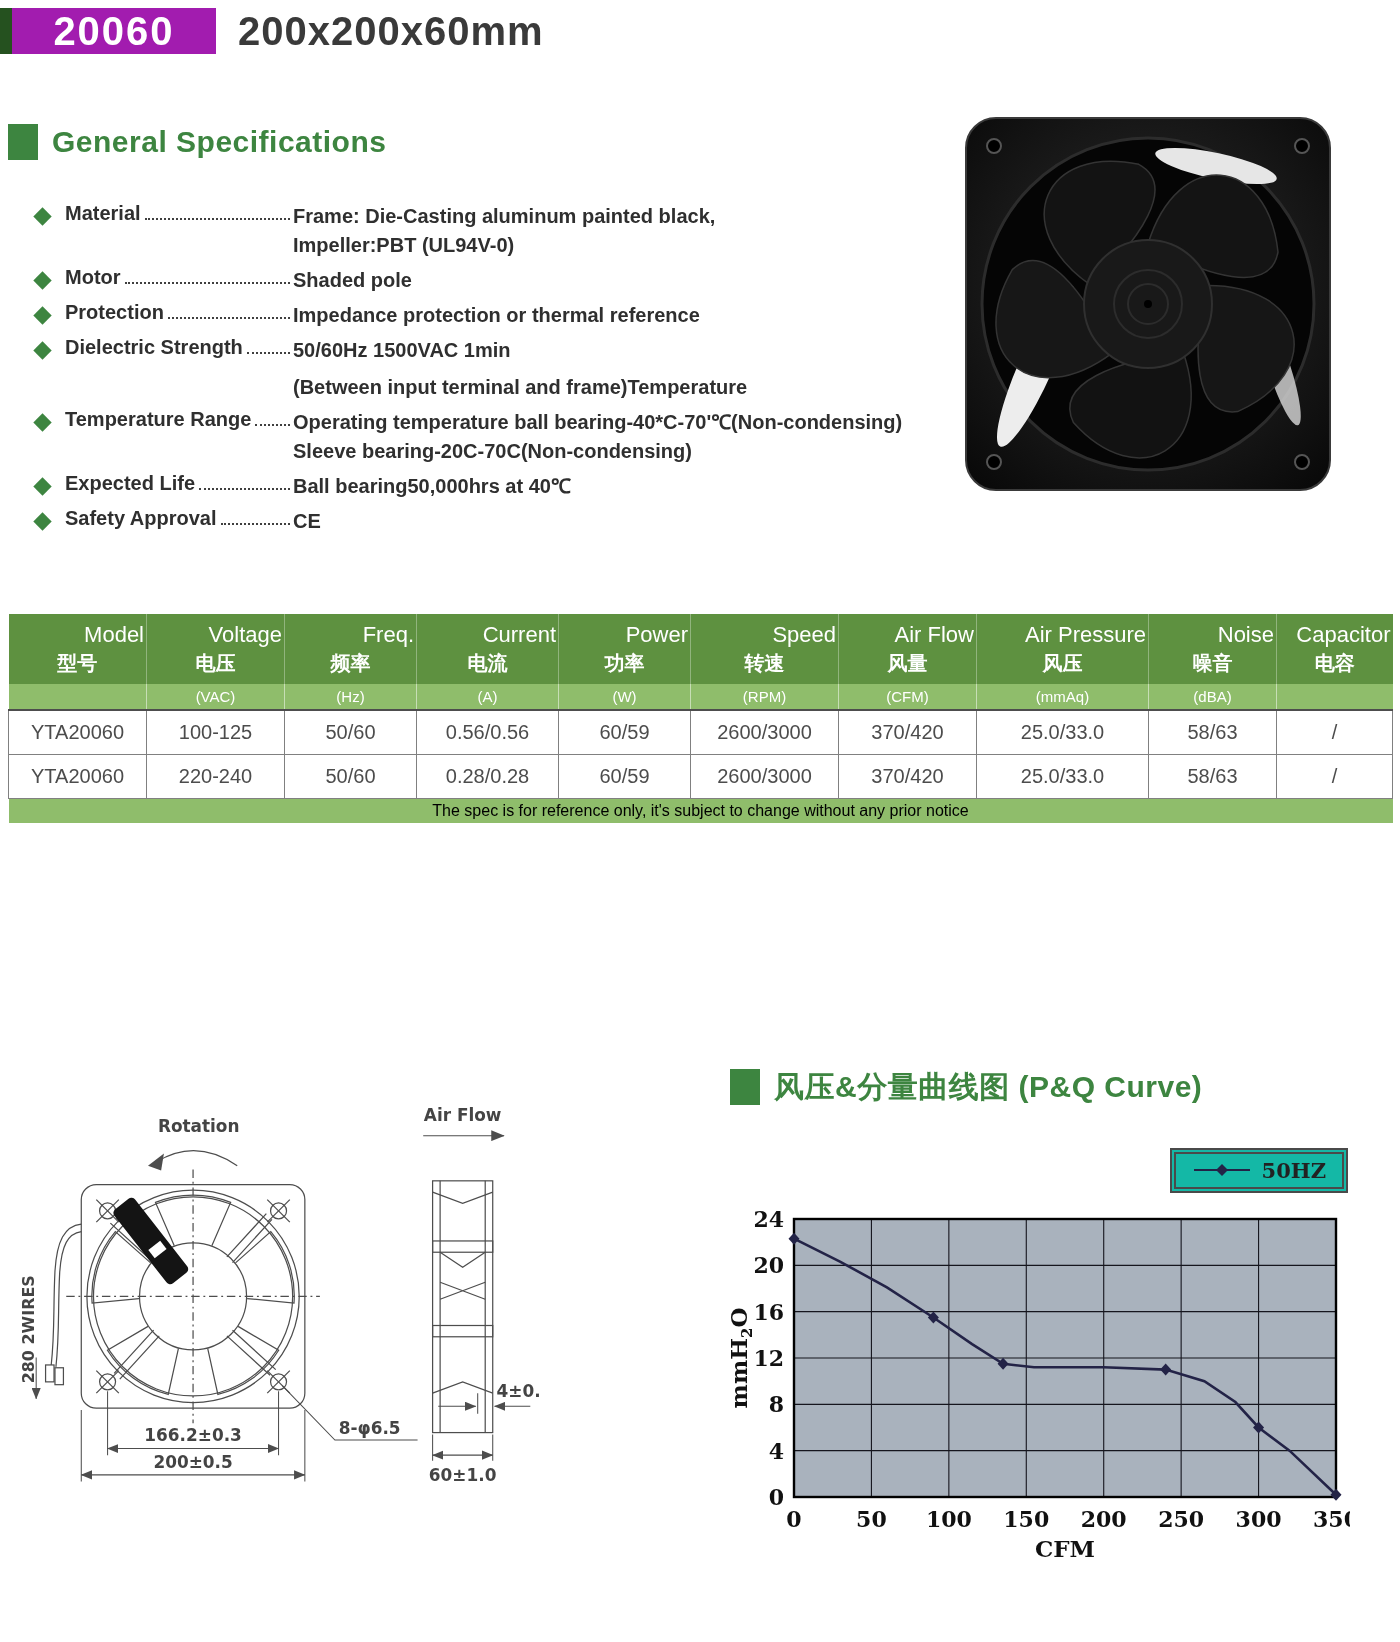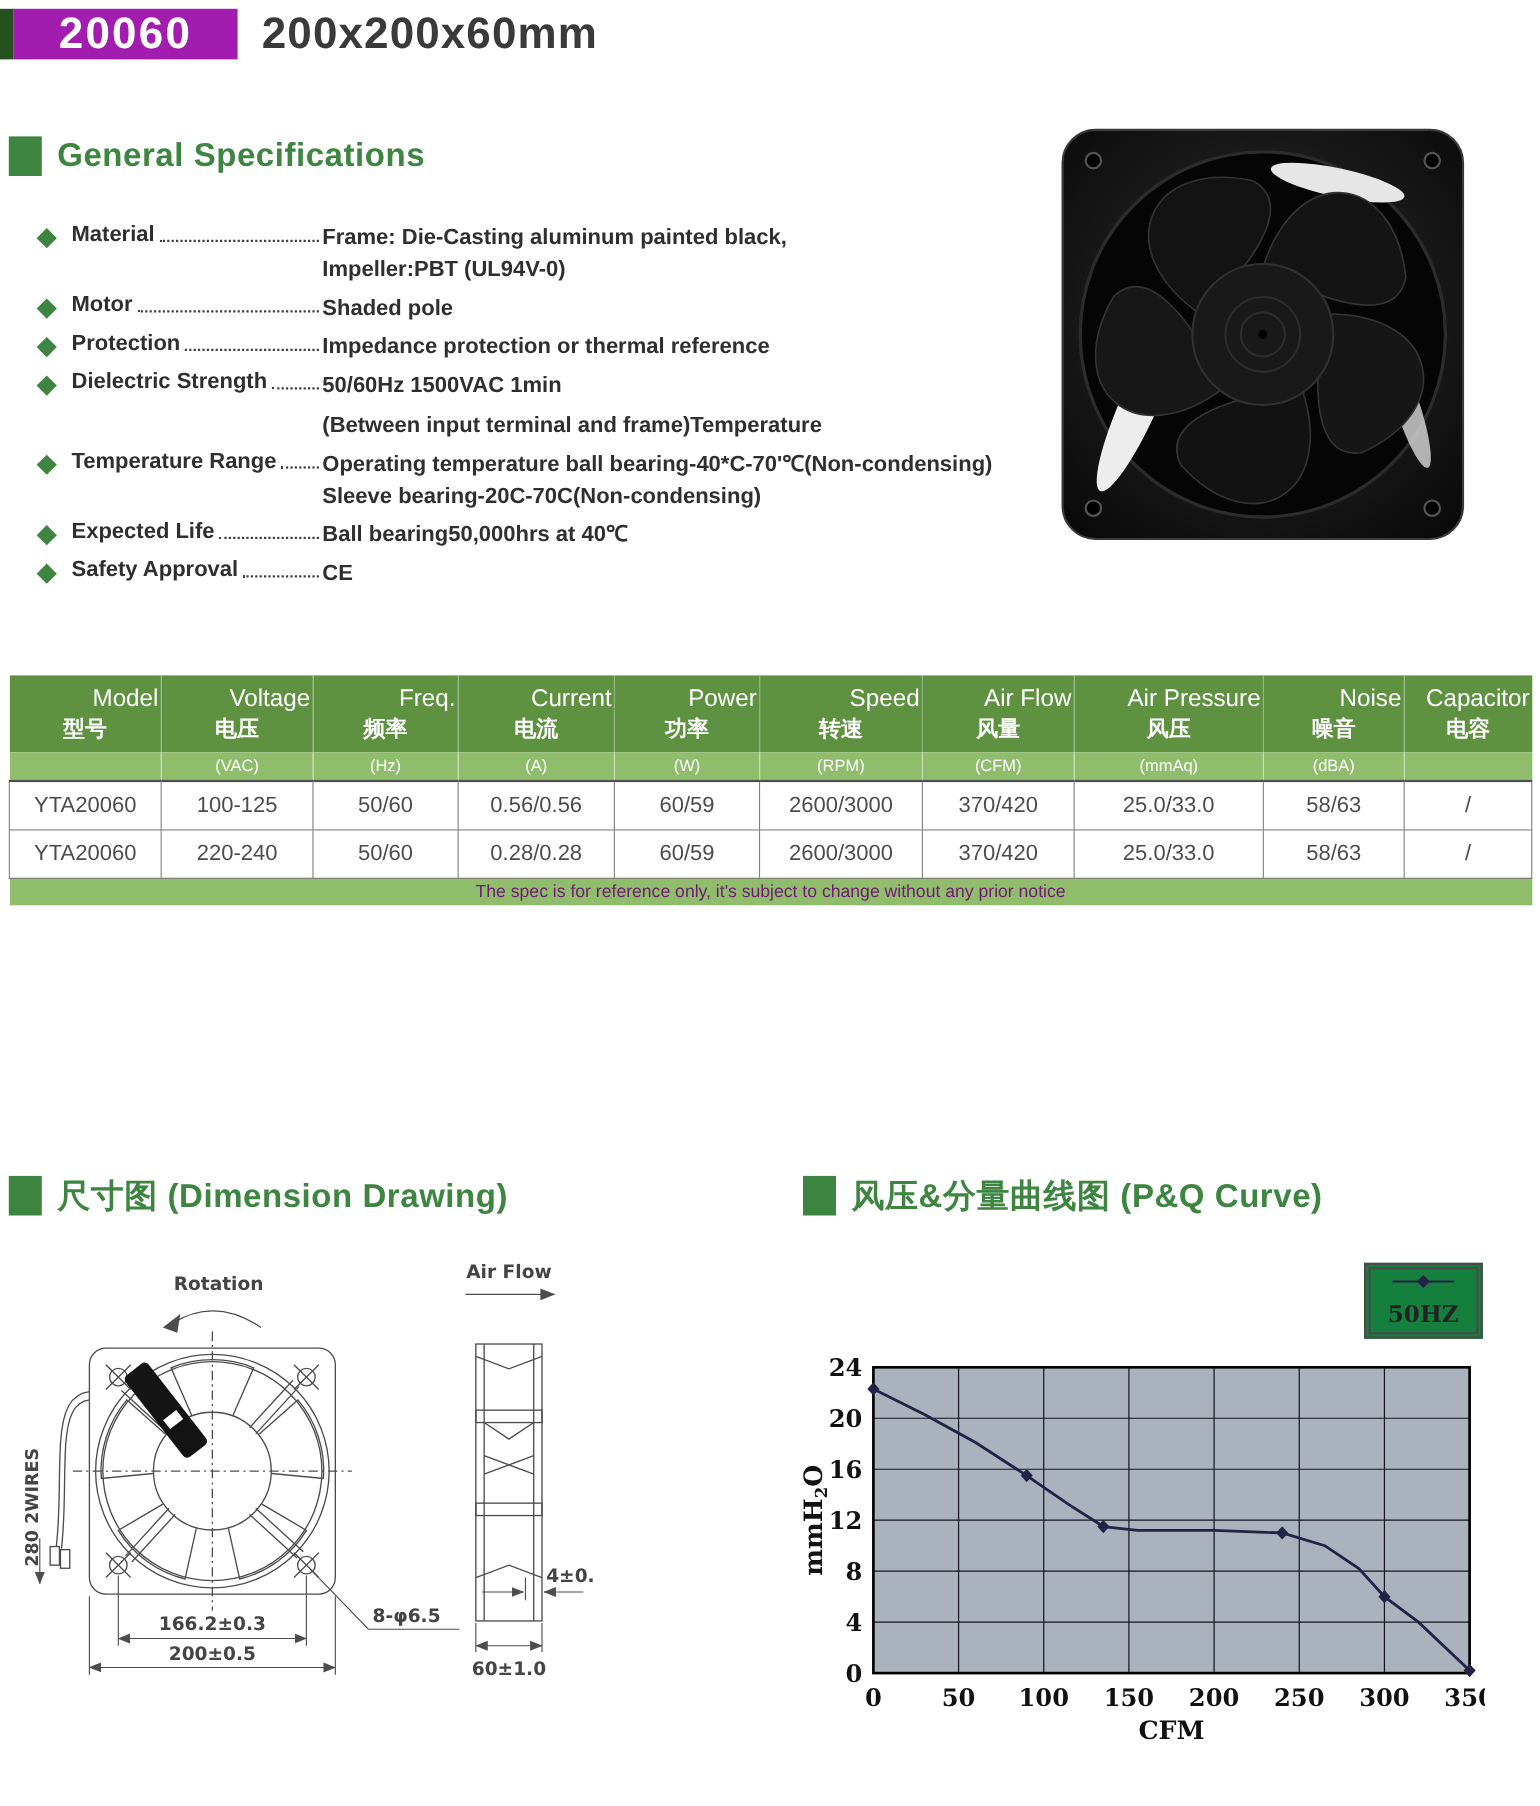--- a/index.html
+++ b/index.html
@@ -36,32 +36,32 @@
   table.spec-table{border-collapse:collapse;table-layout:fixed;width:1384px;margin-top:78px;}
   table.spec-table th{background:#5e9140;color:#fff;padding:7px 2px 8px;border-right:1px solid rgba(255,255,255,.32);vertical-align:middle;}
   table.spec-table th:last-child{border-right:none;}
   .hen{font-size:22px;font-weight:400;line-height:1.3;text-align:right;}
   .hcn{font-size:20px;font-weight:700;line-height:1.3;}
   tr.units td{background:#8fbd6b;color:#fff;text-align:center;font-size:15px;padding:4px 2px;border-right:1px solid rgba(255,255,255,.5);}
   tr.units td:last-child{border-right:none;}
   table.spec-table tbody td{background:#fff;color:#4c4c4c;text-align:center;font-size:20px;padding:10px 2px;
       border:1px solid #808080;}
   table.spec-table tbody tr:first-child td{border-top:2px solid #4d4d4d;}
-  td.note{background:#8fbd6b;color:#701a75;text-align:center;font-size:16px;padding:3px 2px;border:none;}
+  td.note{background:#8fbd6b;color:#000000;text-align:center;font-size:16px;padding:3px 2px;border:none;}
 
   
   .bottom{display:flex;margin-top:244px;}
   .bot-left{width:718px;padding-left:8px;}
   .bot-right{flex:1;padding-left:4px;}
   .drawing-svg{margin-top:16px;display:block;}
   .dimtext{font-family:"DejaVu Sans",sans-serif;font-size:18px;font-weight:700;fill:#444;}
   .dimtext.sm{font-size:17px;}
   .legend-row{display:flex;justify-content:flex-end;margin:40px 52px 4px 0;}
-  .legend{display:inline-flex;align-items:center;gap:10px;padding:4px 16px;border:6px double #4a4a4a;background:#15803d;
-          font-family:"DejaVu Serif",serif;font-weight:700;font-size:21px;color:#222;flex-direction:column;}
+  .legend{display:inline-flex;align-items:center;gap:10px;padding:4px 16px;border:6px double #4a4a4a;background:#14b8a6;
+          font-family:"DejaVu Serif",serif;font-weight:700;font-size:21px;color:#222;}
   .pq-wrap{margin-top:2px;}
   .tick{font-family:"DejaVu Serif",serif;font-weight:700;font-size:22px;fill:#111;}
   .axislabel{font-family:"DejaVu Serif",serif;font-weight:700;font-size:23px;fill:#111;}
 </style>
 </head>
 <body>
 
 <div class="page">
 
   <div class="hdr">
@@ -304,24 +304,20 @@
           <tr>
             <td colspan="10" class="note">The spec is for reference only, it's subject to change without any prior notice</td>
           </tr>
         </tfoot>
       </table>
   </section>
 
   <div class="bottom">
 
     <div class="bot-left">
-      <div class="sec-head">
-        <span class="green-sq"></span>
-        <h2>尺寸图 (Dimension Drawing)</h2>
-      </div>
       <svg class="drawing-svg" width="620" height="423" viewBox="0 0 660 450">
         <defs>
           <marker id="ae" viewBox="0 0 10 8" markerWidth="11" markerHeight="9" refX="9.5" refY="4" orient="auto-start-reverse">
             <path d="M0,0L10,4L0,8Z" fill="#4d4d4d"></path>
           </marker>
         </defs>
         <g stroke="#4d4d4d" stroke-width="1.3" fill="none">
           <rect x="78" y="108" width="238" height="238" rx="16"></rect>
           <line x1="197" y1="92" x2="197" y2="362" stroke-dasharray="9 4 2 4"></line>
           <line x1="62" y1="227" x2="332" y2="227" stroke-dasharray="9 4 2 4"></line>

